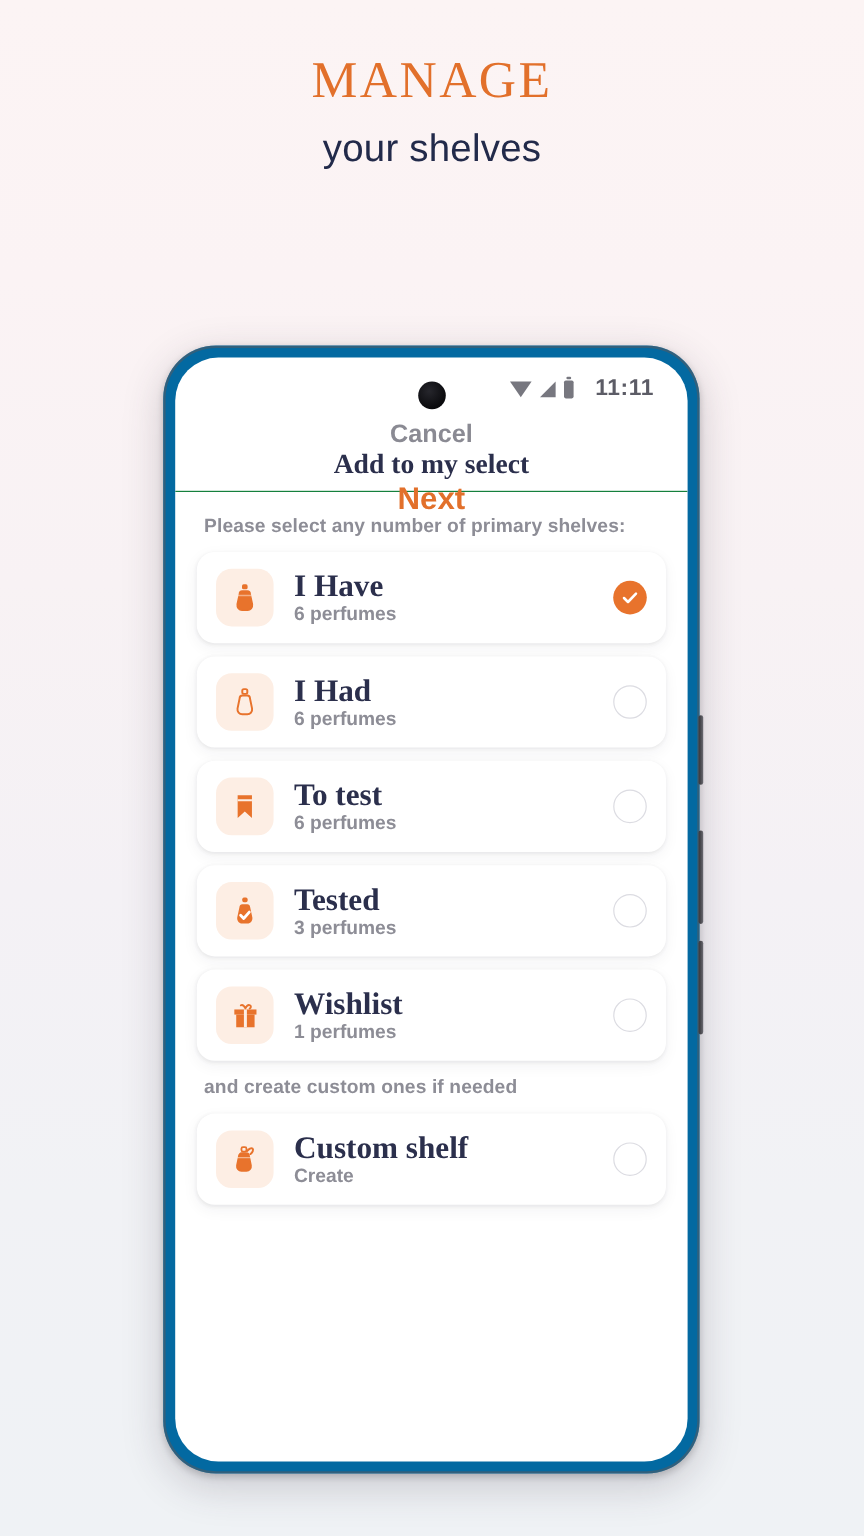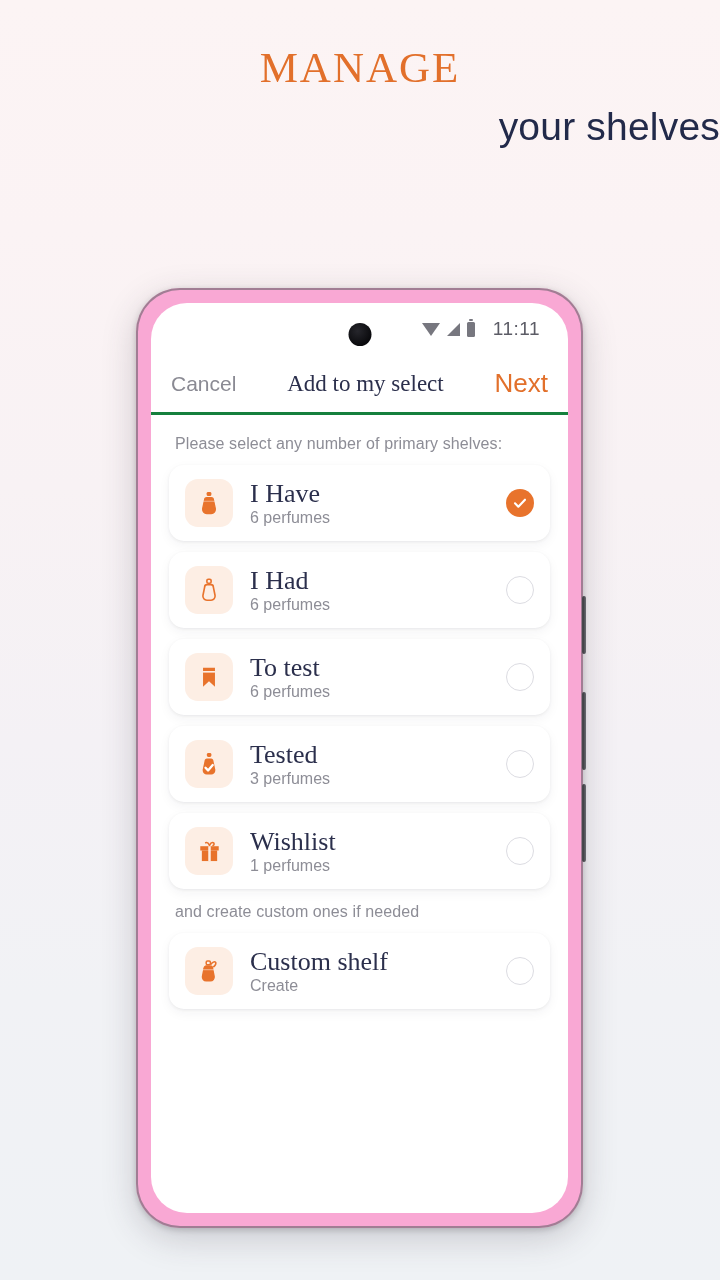--- a/index.html
+++ b/index.html
@@ -13,31 +13,32 @@
   
   .headline-wrap { position:absolute; top:46px; left:0; width:720px; text-align:center; }
   .headline {
     font-family:"Liberation Serif", serif;
     font-size:43px; line-height:1.0; letter-spacing:2px;
     color:#e2702b; font-weight:400;
   }
   .subheadline {
     margin-top:16px;
     font-family:"Liberation Sans", sans-serif;
-    font-size:39px; color:#222a4a; font-weight:400; letter-spacing:.2px;text-align:right;
+    font-size:32px; color:#222a4a; font-weight:400; letter-spacing:.2px;
   }
 
   
   .phone {
     position:absolute; left:136px; top:288px;
     width:447px; height:940px;
-    background:#f9a8d4;
+    background:#0369a1;
     border-radius:44px;
     box-shadow:0 10px 34px rgba(60,50,70,.22), 0 2px 6px rgba(0,0,0,.18);
-    padding:15px;
+    padding:10px;
+    font-weight:bold;
   }
   .phone::after{
     content:""; position:absolute; left:0; top:0; width:100%; height:100%;
     border-radius:44px; pointer-events:none;
     box-shadow:inset 0 0 0 2px rgba(90,90,95,.55);
   }
   .btn-side {
     position:absolute; right:-3px; width:4px; border-radius:3px;
     background:linear-gradient(to right,#2c2c30,#6b6b72);
   }
@@ -62,22 +63,22 @@
   }
   .status-icons { display:flex; align-items:center; gap:7px; }
   .sb-time { font-size:19px; color:#5c5c66; margin-left:11px; letter-spacing:.5px; }
   .ic-wifi { width:0;height:0;border-left:9px solid transparent;border-right:9px solid transparent;border-top:13px solid #77777f; }
   .ic-signal { width:0;height:0;border-left:13px solid transparent;border-bottom:13px solid #77777f; }
   .ic-batt { width:8px; height:15px; background:#77777f; border-radius:1.5px; position:relative; }
   .ic-batt::before{content:"";position:absolute;top:-3px;left:2px;width:4px;height:2px;background:#77777f;border-radius:1px;}
 
   
   .navbar {
-    height:60px; display:flex; align-items:center; justify-content:space-between;
-    padding:0 20px; border-bottom:3px solid #15803d;
+    height:60px; display:flex; align-items:center; 
+    padding:0 20px; border-bottom:1px solid #15803d;flex-direction:column;
   }
   .nav-cancel { font-size:21px; color:#8a8a93; }
   .nav-title { font-family:"Liberation Serif", serif; font-size:23px; color:#2b2f4c; }
   .nav-next { font-size:26px; color:#e2702b; }
 
   
   .content { padding:20px 18px 0 18px; }
   .section-label { font-size:16px; color:#8d8d96; margin:0 6px 12px 6px; letter-spacing:.1px; }
   .section-label.second { margin-top:14px; }
 

